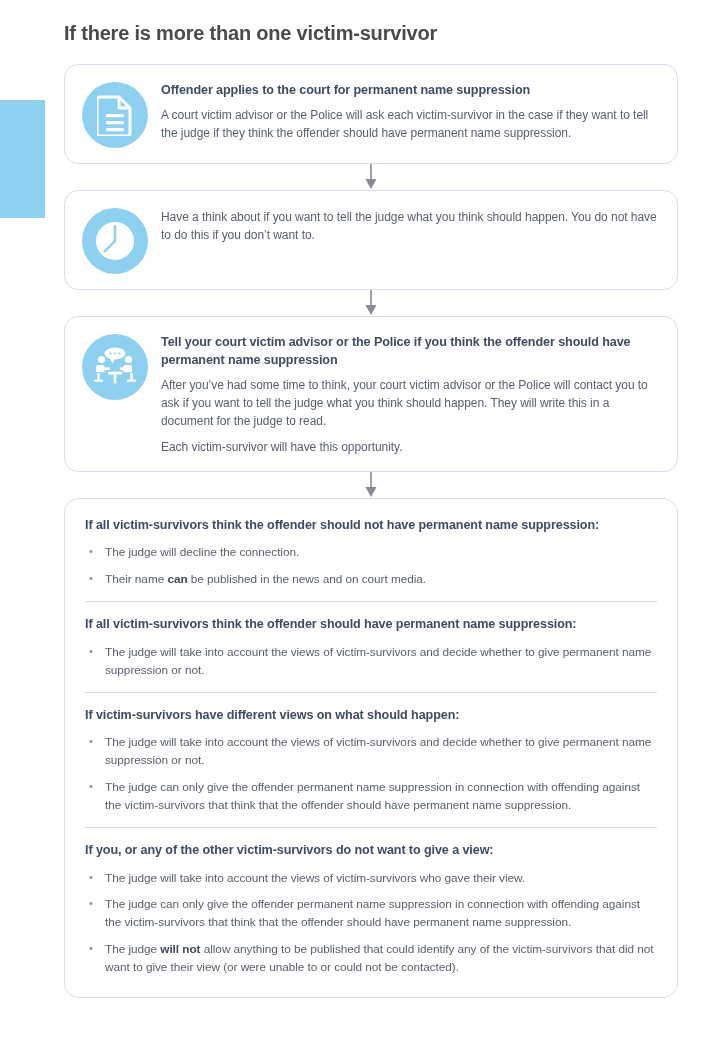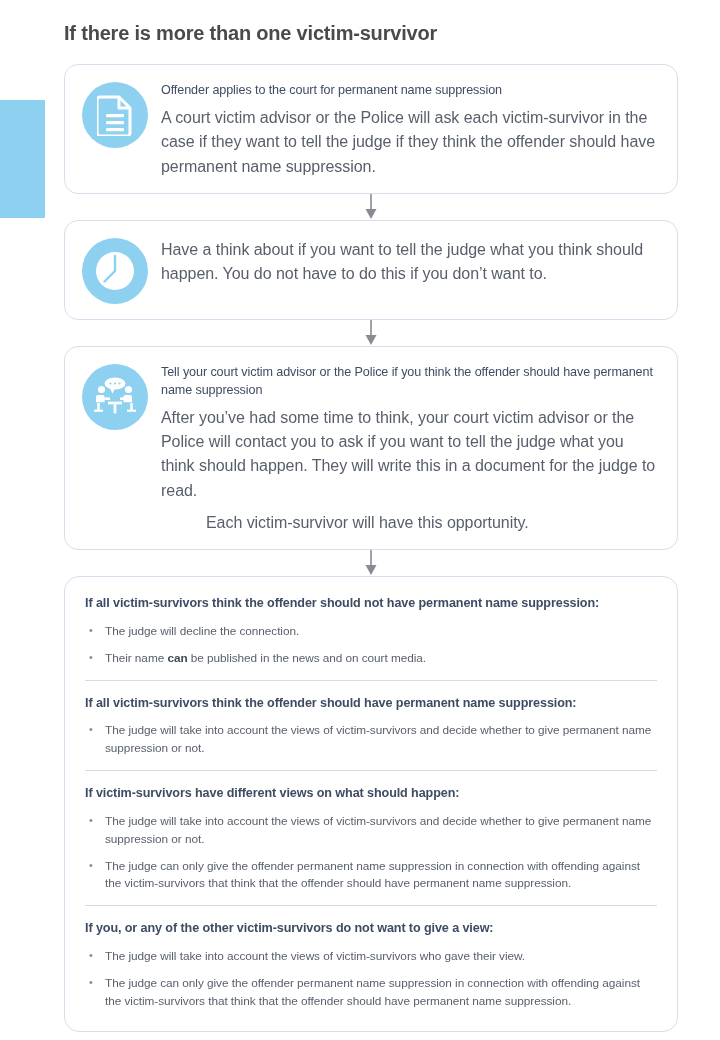--- a/index.html
+++ b/index.html
@@ -56,33 +56,33 @@
     border-radius: 50%;
     background: #8dd0f0;
     display: flex; align-items: center; justify-content: center;
   }
   .icon-circle svg { display: block; }
 
   .card-body { flex: 1 1 auto; padding-top: 3px; }
 
   .card-title {
     font-size: 12.6px;
-    font-weight: normal;
+    font-weight: bold;
     color: #3e4c63;
     line-height: 1.42;
     margin-bottom: 6px;
     letter-spacing: -0.1px;
   }
   .card-text {
-    font-size: 16px;
+    font-size: 12px;
     color: #585f6b;
     line-height: 1.52;
     letter-spacing: -0.05px;
   }
-  .card-text + .card-text { margin-top: 8px; margin-left: 45px; }
+  .card-text + .card-text { margin-top: 8px; }
 
   
   .connector {
     position: relative;
     height: 26px;
     display: flex;
     justify-content: center;
   }
   .connector svg { display: block; }
 
@@ -246,18 +246,19 @@
           <li><span>The judge will take into account the views of victim-survivors and decide whether to give permanent name suppression or not.</span></li>
           <li><span>The judge can only give the offender permanent name suppression in connection with offending against the victim-survivors that think that the offender should have permanent name suppression.</span></li>
         </ul>
       </div>
 
       <div class="section">
         <div class="section-heading">If you, or any of the other victim-survivors do not want to give a view:</div>
         <ul class="bullets">
           <li><span>The judge will take into account the views of victim-survivors who gave their view.</span></li>
           <li><span>The judge can only give the offender permanent name suppression in connection with offending against the victim-survivors that think that the offender should have permanent name suppression.</span></li>
+          <li><span>The judge </span><span class="em">will not</span><span> allow anything to be published that could identify any of the victim-survivors that did not want to give their view (or were unable to or could not be contacted).</span></li>
         </ul>
       </div>
     </div>
 
   </div>
 </div>
 
 </body></html>

